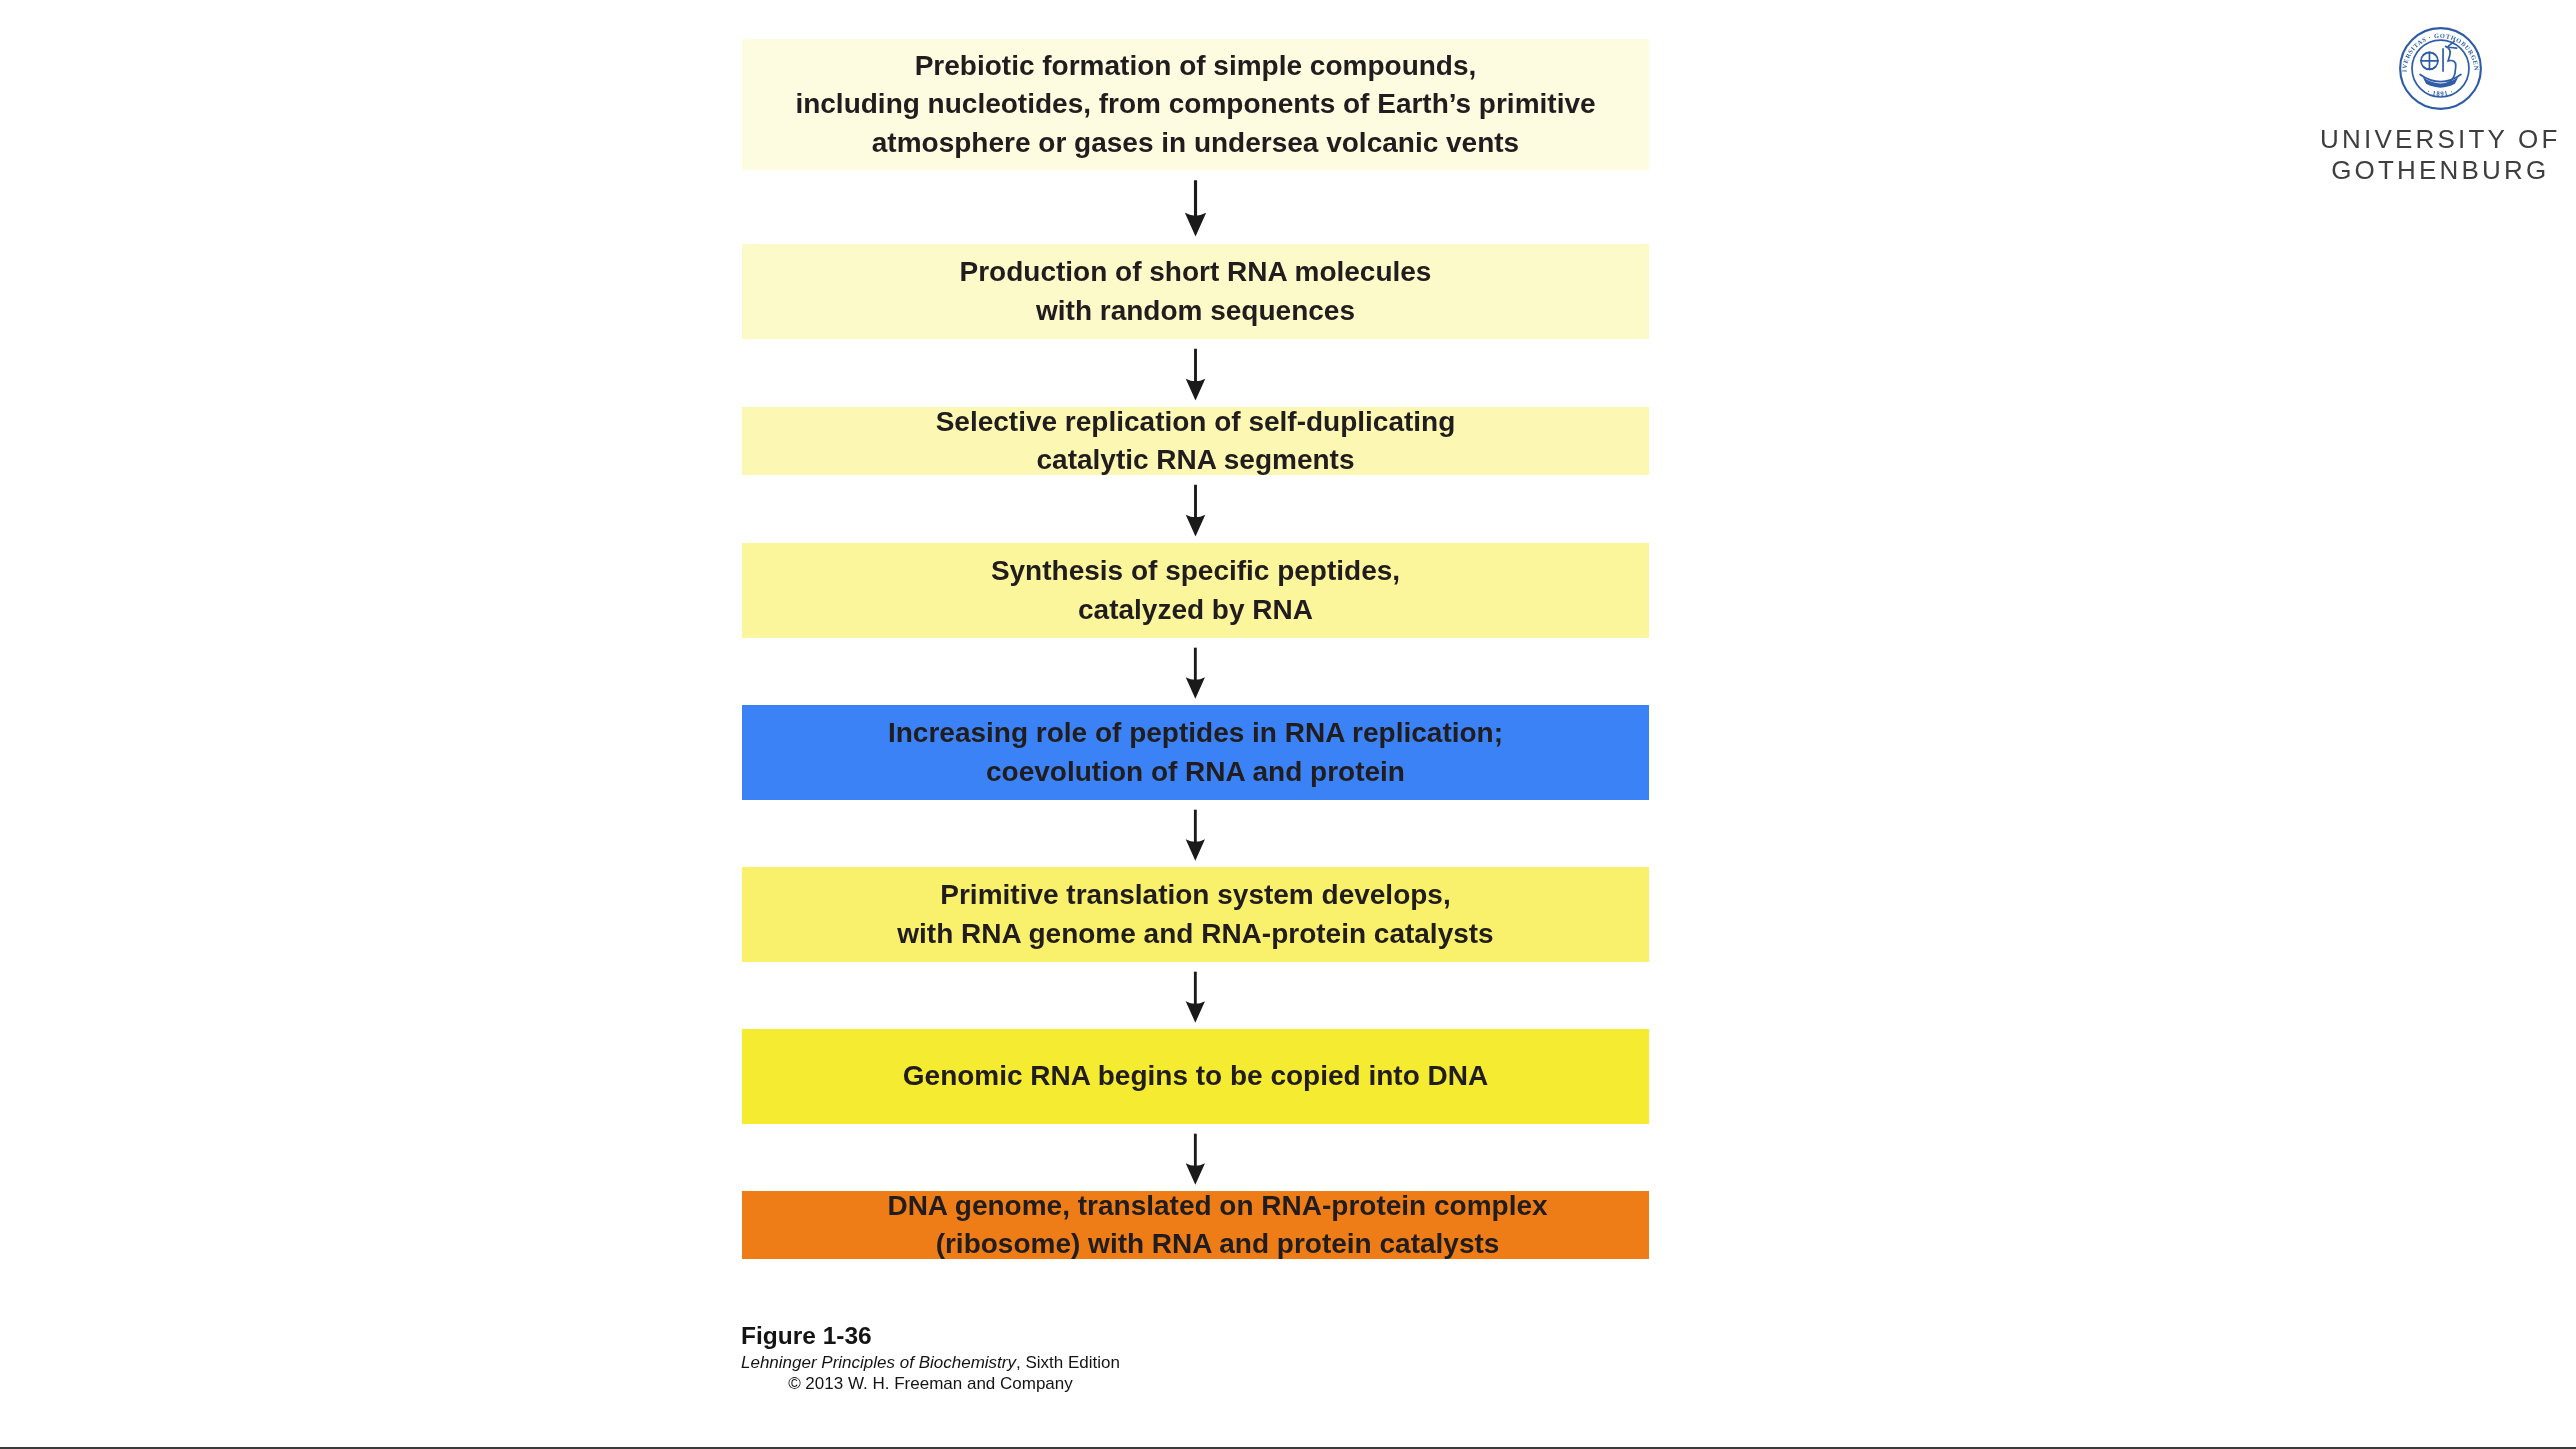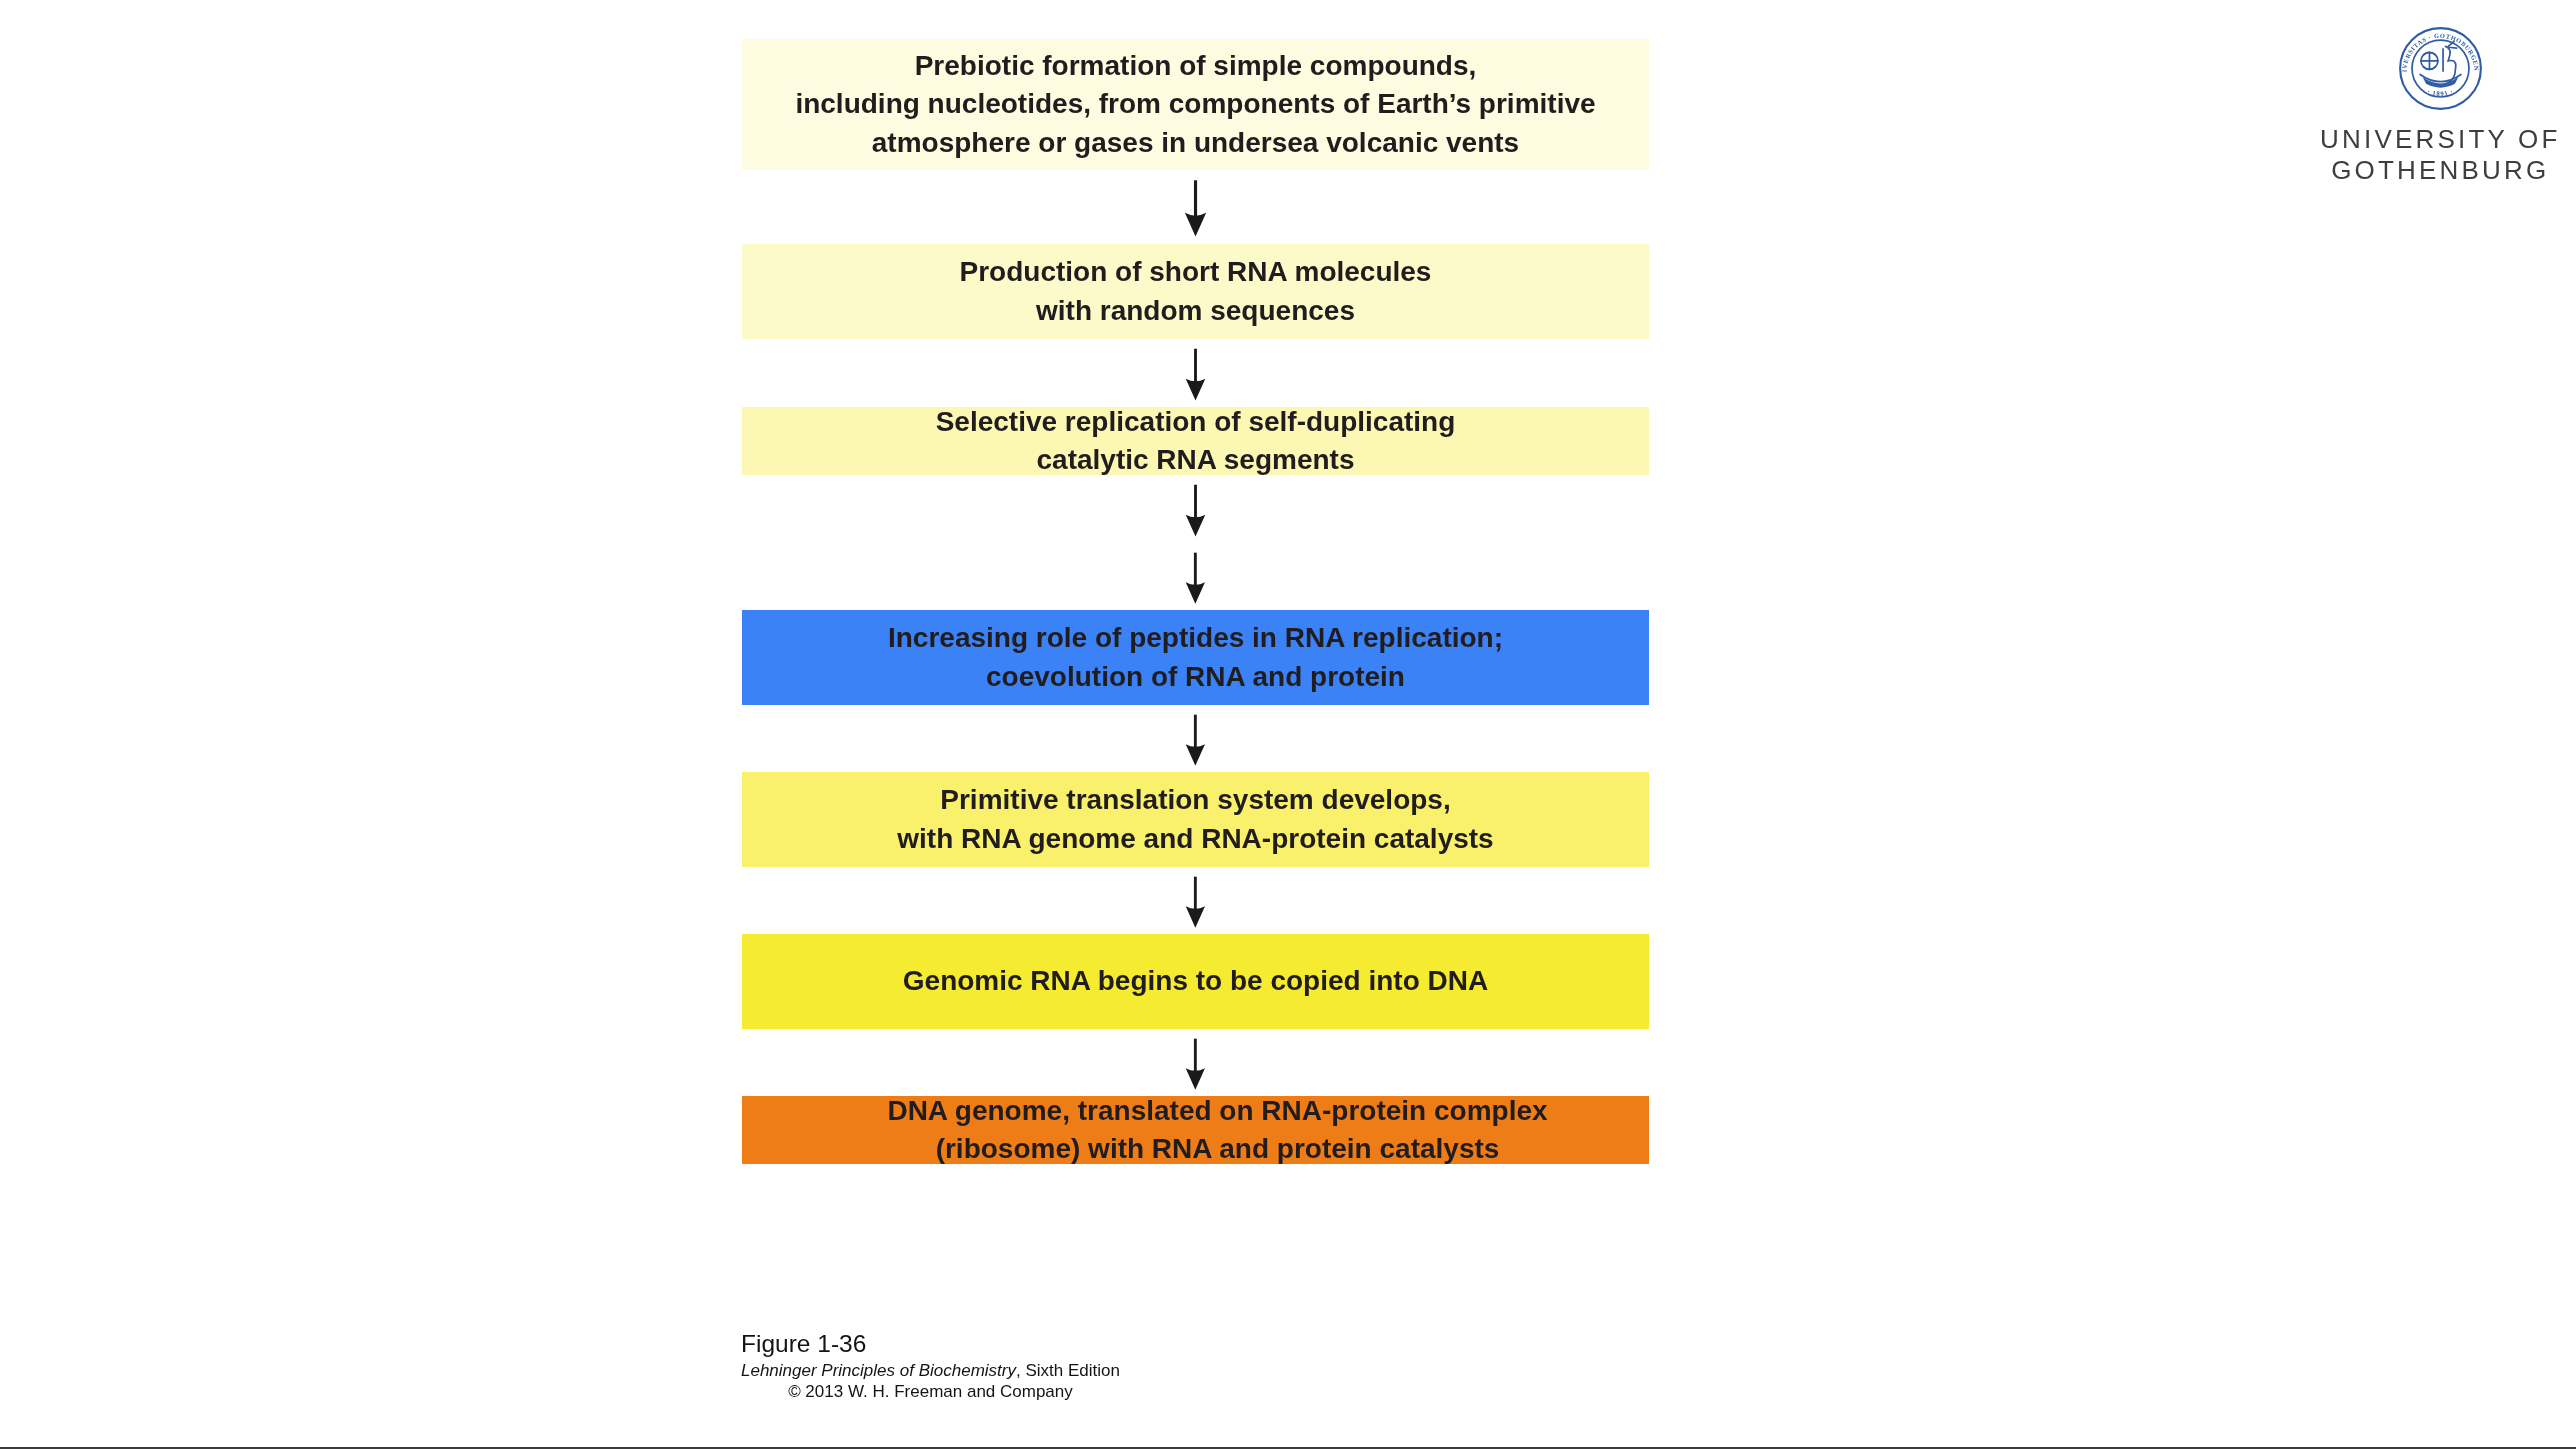--- a/index.html
+++ b/index.html
@@ -72,21 +72,21 @@
     text-align: center;
   }
 
   
   .caption {
     position: absolute;
     left: 741px;
     top: 1321px;
     color: #141414;
   }
-  .caption .fig-label { font-weight: normal; font-size: 24.5px; line-height: 1.25; margin-top: 8px; }
+  .caption .fig-label { font-weight: bold; font-size: 24.5px; line-height: 1.25; }
   .caption .cap-line { font-size: 17px; line-height: 1.28; text-align: center; }
   .italic { font-style: italic; }
 
   .bottom-edge {
     position: absolute;
     left: 0;
     bottom: 0;
     width: 100%;
     height: 1.9px;
     background: #3b3b3b;
@@ -165,20 +165,24 @@
     </div>
     <div class="arrow-cell g105">
       <svg viewBox="0 0 40 104" preserveAspectRatio="xMidYMid meet">
         <g fill="#1a1a1a">
           <rect x="17.5" y="10" width="5" height="58"></rect>
           <path d="M3,62 Q20,71 37,62 L20,100 Z"></path>
         </g>
       </svg>
     </div>
 
+    <div class="flow-box h147" style="background-color: rgb(251, 246, 156);">
+      <span class="step-text">Synthesis of specific peptides,
+catalyzed by RNA</span>
+    </div>
     <div class="arrow-cell g104">
       <svg viewBox="0 0 40 104" preserveAspectRatio="xMidYMid meet">
         <g fill="#1a1a1a">
           <rect x="17.5" y="10" width="5" height="58"></rect>
           <path d="M3,62 Q20,71 37,62 L20,100 Z"></path>
         </g>
       </svg>
     </div>
 
     <div class="flow-box h147" style="background-color: #3b82f6;">

